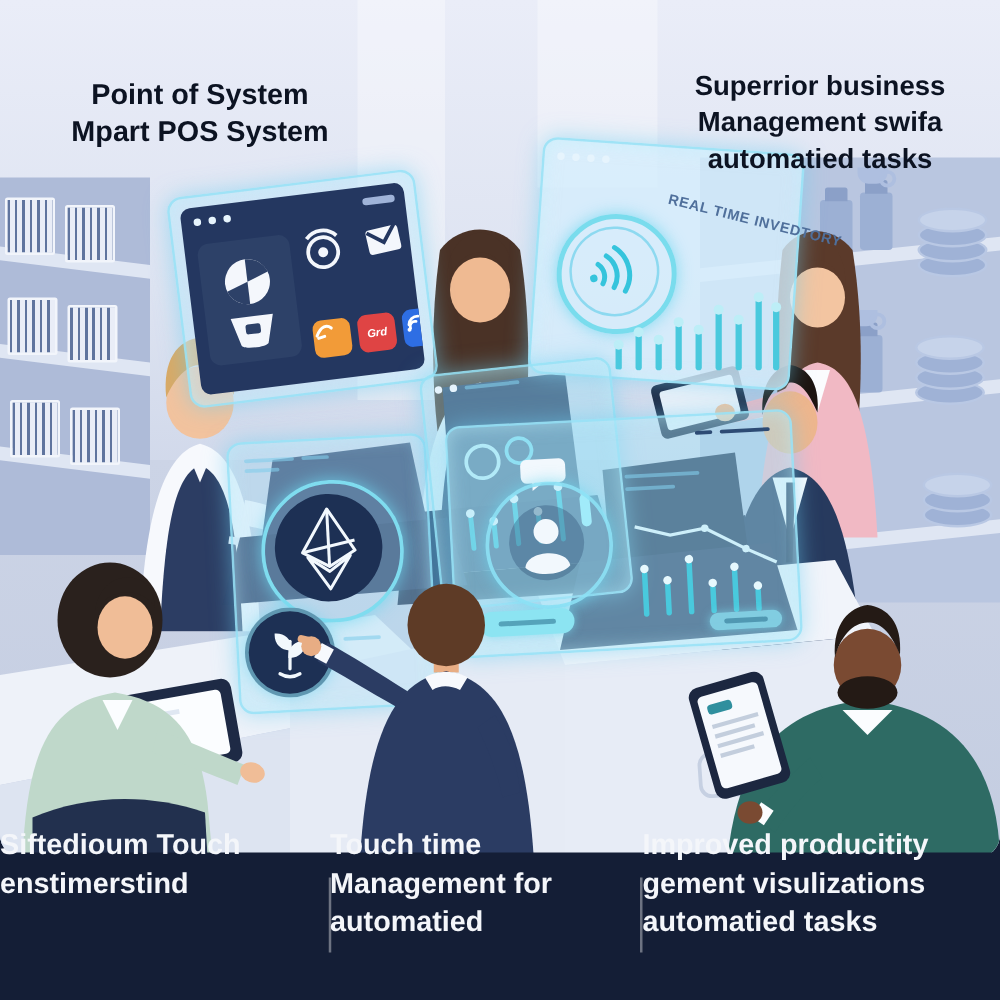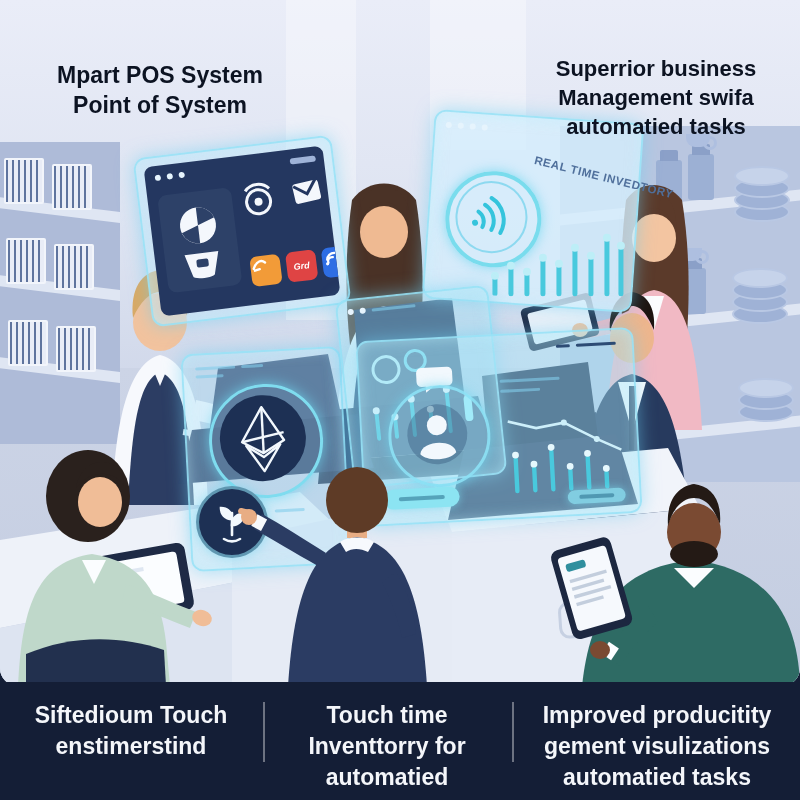--- a/index.html
+++ b/index.html
@@ -86,22 +86,22 @@
   #center-panel-a{left:344px;top:292px;width:150px;height:186px;transform:rotate(-6deg);
                   background:rgba(150,220,242,.4);}
   #center-panel-b{left:360px;top:334px;width:274px;height:182px;transform:rotate(-3deg);
                   background:rgba(165,228,248,.45);}
   .cyan-pill{position:absolute;background:#8ce4f2;border-radius:10px;box-shadow:0 0 8px rgba(120,220,240,.7);}
   .cyan-pill i{position:absolute;left:50%;top:50%;transform:translate(-50%,-50%);
                width:60%;height:4px;background:rgba(40,110,140,.55);border-radius:2px;}
 
   
   #footer{position:absolute;left:0;top:682px;width:800px;height:118px;background:#141e36;}
-  .caption{position:absolute;top:700px;color:#f4f6fa;font-weight:700;font-size:23px;
-           line-height:1.35;text-align:center;}
+  .caption{position:absolute;top:660px;color:#f4f6fa;font-weight:700;font-size:23px;
+           line-height:1.35;text-align:left;}
   #caption-1{left:0;width:262px;}
   #caption-2{left:264px;width:246px;}
   #caption-3{left:514px;width:286px;}
   .divider{position:absolute;top:702px;width:2px;height:60px;background:rgba(255,255,255,.38);}
 
   svg{position:absolute;left:0;top:0;}
 </style>
 </head>
 <body>
 
@@ -470,38 +470,38 @@
           <rect x="572" y="574" width="38" height="3.4" fill="#c3cedd"></rect>
           <rect x="572" y="582" width="33" height="3.4" fill="#c3cedd"></rect>
           <rect x="572" y="590" width="38" height="3.4" fill="#c3cedd"></rect>
           <rect x="572" y="598" width="28" height="3.4" fill="#c3cedd"></rect>
         </g>
         <ellipse cx="600" cy="650" rx="10" ry="9" fill="#7a4a32"></ellipse>
       </g>
     </svg>
 
     <div id="header-left" class="header-text">
+      <div>Point of System</div>
       <div>Mpart POS System</div>
-      <div>Point of System</div>
     </div>
     <div id="header-right" class="header-text">
       <div>Superrior business</div>
       <div>Management swifa</div>
       <div>automatied tasks</div>
     </div>
   </div>
 
   <div id="footer"></div>
   <div id="caption-1" class="caption">
     <div>Siftedioum Touch</div>
     <div>enstimerstind</div>
   </div>
   <div id="caption-2" class="caption">
     <div>Touch time</div>
-    <div>Inventtorry for</div>
+    <div>Management for</div>
     <div>automatied</div>
   </div>
   <div id="caption-3" class="caption">
     <div>Improved producitity</div>
     <div>gement visulizations</div>
     <div>automatied tasks</div>
   </div>
   <div class="divider" style="left:263px"></div>
   <div class="divider" style="left:512px"></div>
 </div>

